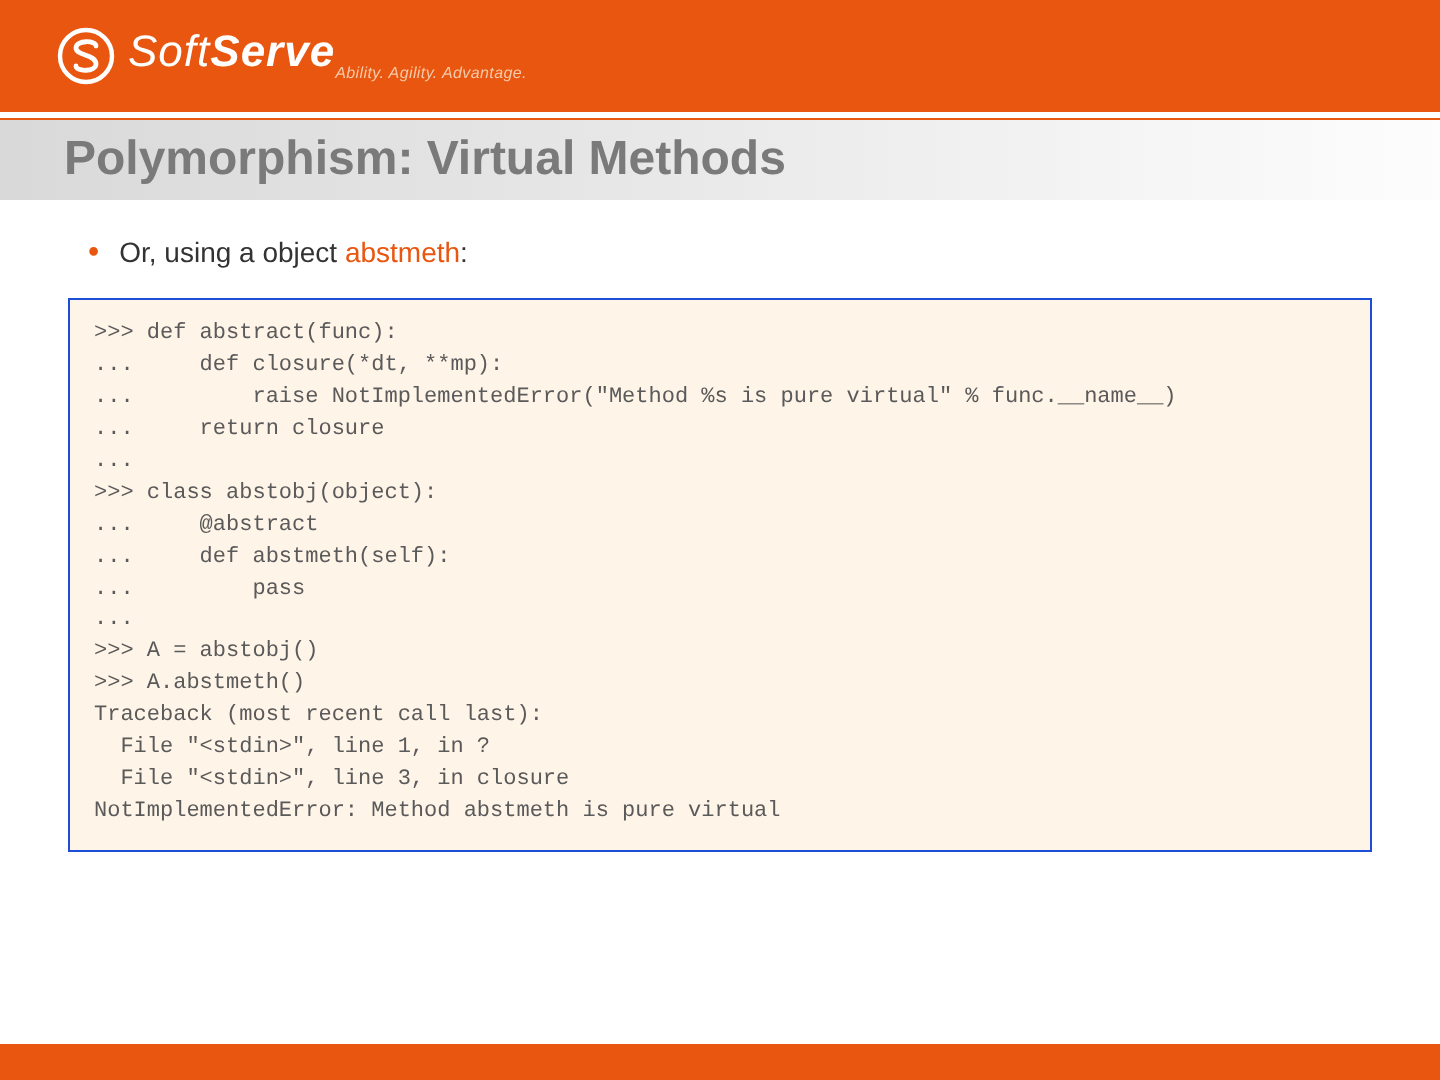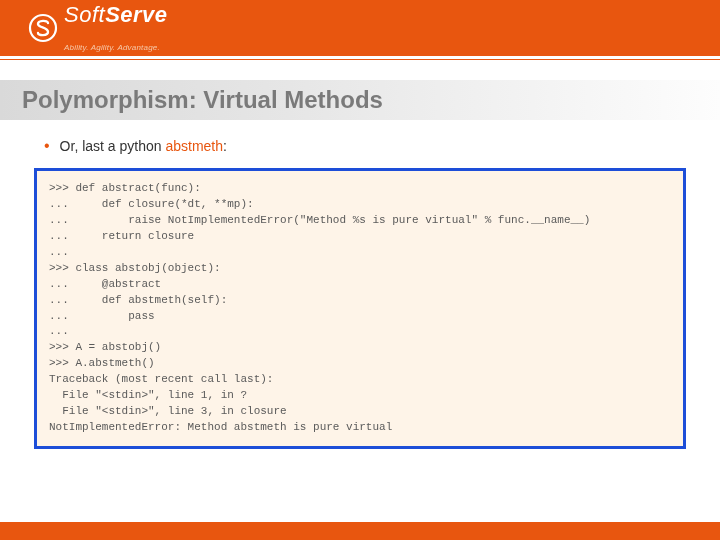--- a/index.html
+++ b/index.html
@@ -20,21 +20,20 @@
   }
   .logo {
     display: flex;
     align-items: center;
     color: #fff;
   }
   .logo-icon svg { display: block; }
   .logo-text {
     margin-left: 6px;
     display: flex;
-    flex-direction: column;
     line-height: 1;
   }
   .logo-name {
     font-size: 22px;
     font-weight: bold;
     font-style: italic;
     letter-spacing: 0.5px;
   }
   .logo-name .soft { font-weight: normal; }
   .logo-tag {
@@ -43,23 +42,22 @@
     color: #f7c9a9;
     margin-top: 18px;
     letter-spacing: 0.2px;
   }
   .sub-bar {
     height: 4px;
     background: #fff;
     border-bottom: 1px solid #e8560f;
   }
   .title-row {
-    margin-top: 20px;
     background: linear-gradient(to right, #d9d9d9 0%, #e6e6e6 40%, #fdfdfd 100%);
-    padding: 6px 22px;
+    padding: 6px 32px;
   }
   .title-row h1 {
     font-size: 24px;
     font-weight: bold;
     color: #7a7a7a;
     font-family: Verdana, Arial, sans-serif;
   }
   .content {
     padding: 18px 34px 0 34px;
   }
@@ -73,21 +71,21 @@
   .bullet-dot {
     color: #e8560f;
     font-size: 16px;
     margin-right: 10px;
     line-height: 1;
   }
   .bullet .kw { color: #e8560f; }
   .codebox {
     margin-top: 14px;
     background: #fef4e8;
-    border: 3px solid #1d4ed8;
+    border: 1px solid #1d4ed8;
     padding: 10px 12px;
     font-family: "Courier New", monospace;
     font-size: 11px;
     line-height: 1.45;
     color: #5a5a5a;
     white-space: pre;
     overflow: hidden;
   }
   .footer-bar {
     position: absolute;
@@ -120,21 +118,21 @@
 <div class="sub-bar"></div>
 
 <div class="title-row">
   <h1>Polymorphism: Virtual Methods</h1>
 </div>
 
 <div class="content">
   <div class="bullet">
     <span class="bullet-dot">•</span>
     <span>
-      <span>Or, last a python </span><span class="kw">abstmeth</span><span>:</span>
+      <span>Or, using a object </span><span class="kw">abstmeth</span><span>:</span>
     </span>
   </div>
 
   <div class="codebox">&gt;&gt;&gt; def abstract(func):
 ...     def closure(*dt, **mp):
 ...         raise NotImplementedError("Method %s is pure virtual" % func.__name__)
 ...     return closure
 ... 
 &gt;&gt;&gt; class abstobj(object):
 ...     @abstract

